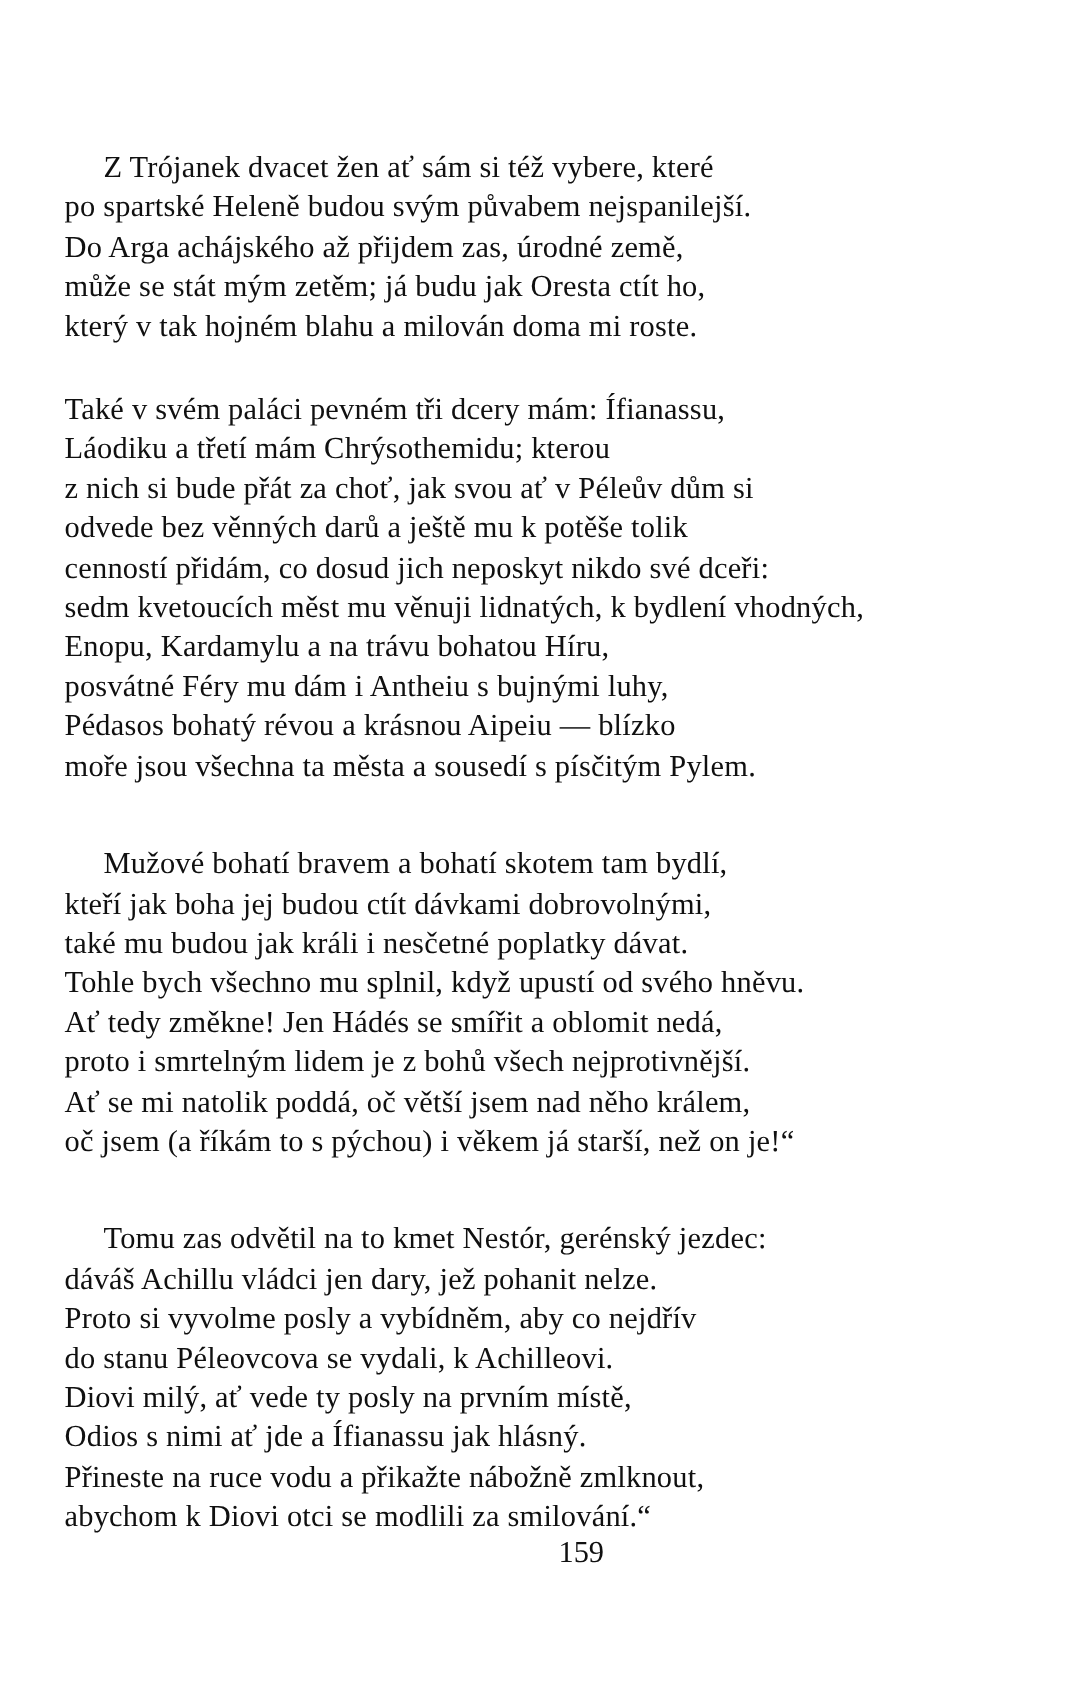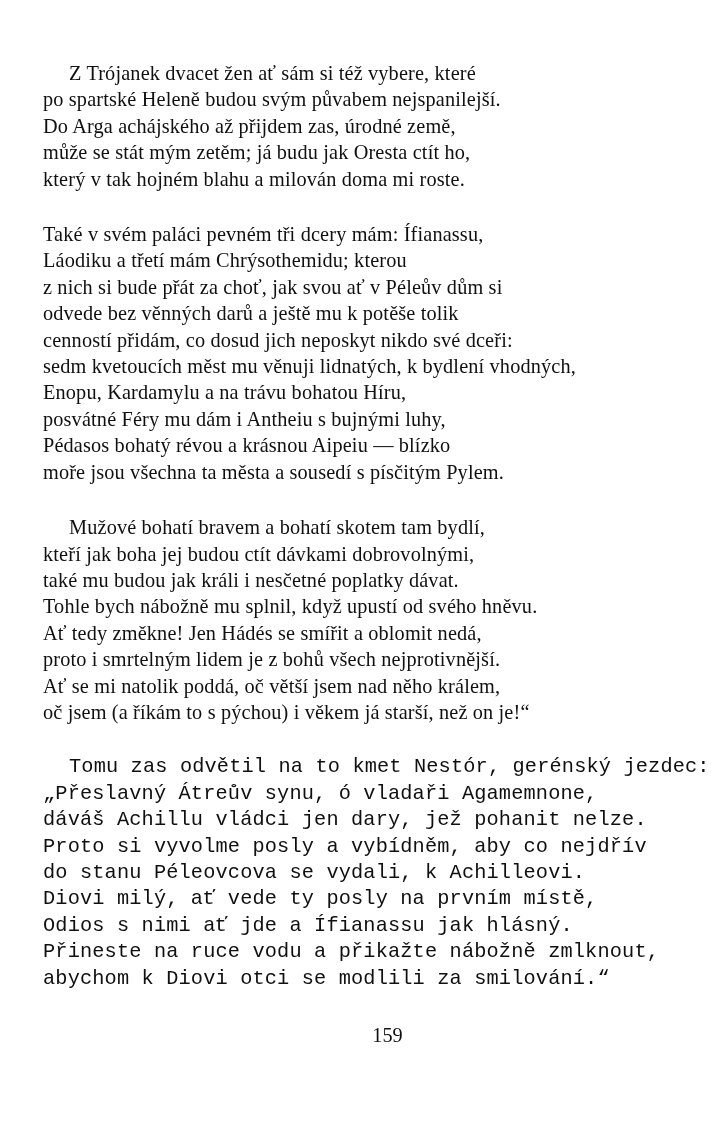--- a/index.html
+++ b/index.html
@@ -21,31 +21,31 @@
     left: 43px;
     top: 60px;
     width: 640px;
   }
   .stanza {
     margin: 0 0 29px 0;
     padding: 0;
   }
   .stanza:last-of-type {
     margin-bottom: 0;
-    font-family: Liberation Mono, monospace;
   }
   .line {
     font-size: 20.3px;
     line-height: 26.4px;
     white-space: pre;
     letter-spacing: 0.15px;
     color: #101010;
   }
   .line.indent {
     text-indent: 26px;
+    margin-top: 39px;
   }
   .folio {
     position: absolute;
     top: 1022px;
     left: 0;
     width: 723px;
     text-align: center;
     font-size: 20.3px;
     line-height: 26px;
     color: #101010;
@@ -73,29 +73,28 @@
         <div class="line">sedm kvetoucích měst mu věnuji lidnatých, k bydlení vhodných,</div>
         <div class="line">Enopu, Kardamylu a na trávu bohatou Híru,</div>
         <div class="line">posvátné Féry mu dám i Antheiu s bujnými luhy,</div>
         <div class="line">Pédasos bohatý révou a krásnou Aipeiu — blízko</div>
         <div class="line">moře jsou všechna ta města a sousedí s písčitým Pylem.</div>
       </div>
       <div class="stanza">
         <div class="line indent">Mužové bohatí bravem a bohatí skotem tam bydlí,</div>
         <div class="line">kteří jak boha jej budou ctít dávkami dobrovolnými,</div>
         <div class="line">také mu budou jak králi i nesčetné poplatky dávat.</div>
-        <div class="line">Tohle bych nábožně mu splnil, když upustí od svého hněvu.</div>
+        <div class="line">Tohle bych všechno mu splnil, když upustí od svého hněvu.</div>
         <div class="line">Ať tedy změkne! Jen Hádés se smířit a oblomit nedá,</div>
         <div class="line">proto i smrtelným lidem je z bohů všech nejprotivnější.</div>
         <div class="line">Ať se mi natolik poddá, oč větší jsem nad něho králem,</div>
         <div class="line">oč jsem (a říkám to s pýchou) i věkem já starší, než on je!“</div>
       </div>
       <div class="stanza">
         <div class="line indent">Tomu zas odvětil na to kmet Nestór, gerénský jezdec:</div>
-        <div class="line">„Přeslavný Átreův synu, ó vladaři Agamemnone,</div>
         <div class="line">dáváš Achillu vládci jen dary, jež pohanit nelze.</div>
         <div class="line">Proto si vyvolme posly a vybídněm, aby co nejdřív</div>
         <div class="line">do stanu Péleovcova se vydali, k Achilleovi.</div>
         <div class="line">Diovi milý, ať vede ty posly na prvním místě,</div>
         <div class="line">Odios s nimi ať jde a Ífianassu jak hlásný.</div>
         <div class="line">Přineste na ruce vodu a přikažte nábožně zmlknout,</div>
         <div class="line">abychom k Diovi otci se modlili za smilování.“</div>
       </div>
     </div>
   <div class="folio">159</div>

